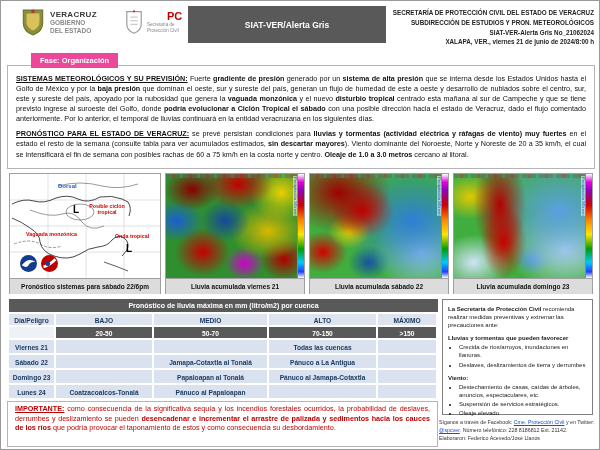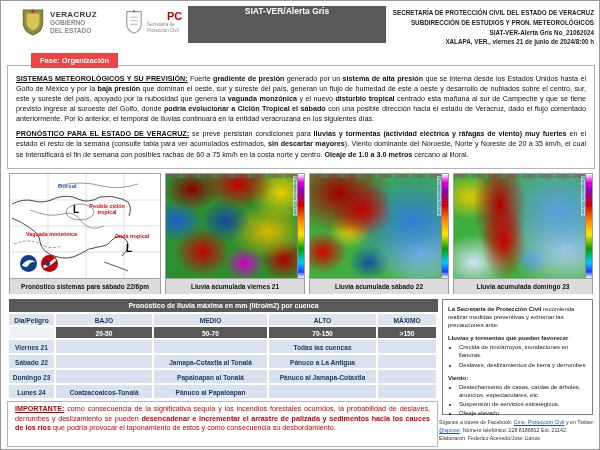--- a/index.html
+++ b/index.html
@@ -9,26 +9,26 @@
   
   .logo-vz{position:absolute;left:20px;top:7px;display:flex;gap:5px;align-items:center;}
   .vz-text{line-height:1.15;}
   .vz-name{font-size:8px;font-weight:700;color:#3a3a3a;letter-spacing:.3px;}
   .vz-sub{font-size:6.5px;color:#8a8a8a;font-weight:600;}
   .logo-pc{position:absolute;left:124px;top:8px;display:flex;gap:4px;align-items:center;}
   .pc-abbr{font-size:11px;font-weight:800;color:#c00000;line-height:1;margin-left:20px;}
   .pc-sub{font-size:4.6px;color:#888;line-height:1.25;}
   .title-box{position:absolute;left:187px;top:5px;width:198px;height:37px;background:#595959;
              color:#fff;font-weight:700;font-size:8.5px;text-align:center;display:flex;
-             flex-direction:row;justify-content:center;gap:3px;}
+             flex-direction:column;justify-content:center;gap:3px;}
   .org-right{position:absolute;right:5px;top:7px;width:218px;text-align:right;font-size:6.3px;
              font-weight:700;color:#222;line-height:1.55;}
 
   
-  .fase-badge{position:absolute;left:30px;top:52px;background:#ef4444;color:#fff;font-weight:700;
+  .fase-badge{position:absolute;left:30px;top:52px;background:#ec4899;color:#fff;font-weight:700;
               font-size:7.5px;padding:3px 9px;z-index:3;}
 
   
   .para-box{position:absolute;left:6px;top:64px;width:588px;height:104px;border:1px solid #b5b5b5;
             box-sizing:border-box;padding:8px 8px 0;}
   .para{margin:0 0 5px;font-size:7.2px;line-height:1.4;text-align:justify;color:#111;}
 
   
   .map-panel{position:absolute;top:172px;border:1px solid #a0a0a0;box-sizing:border-box;background:#fff;height:121px;}
   #p1{left:8px;width:152px;} #p2{left:164px;width:140px;} #p3{left:308px;width:140px;} #p4{left:452px;width:140px;}

